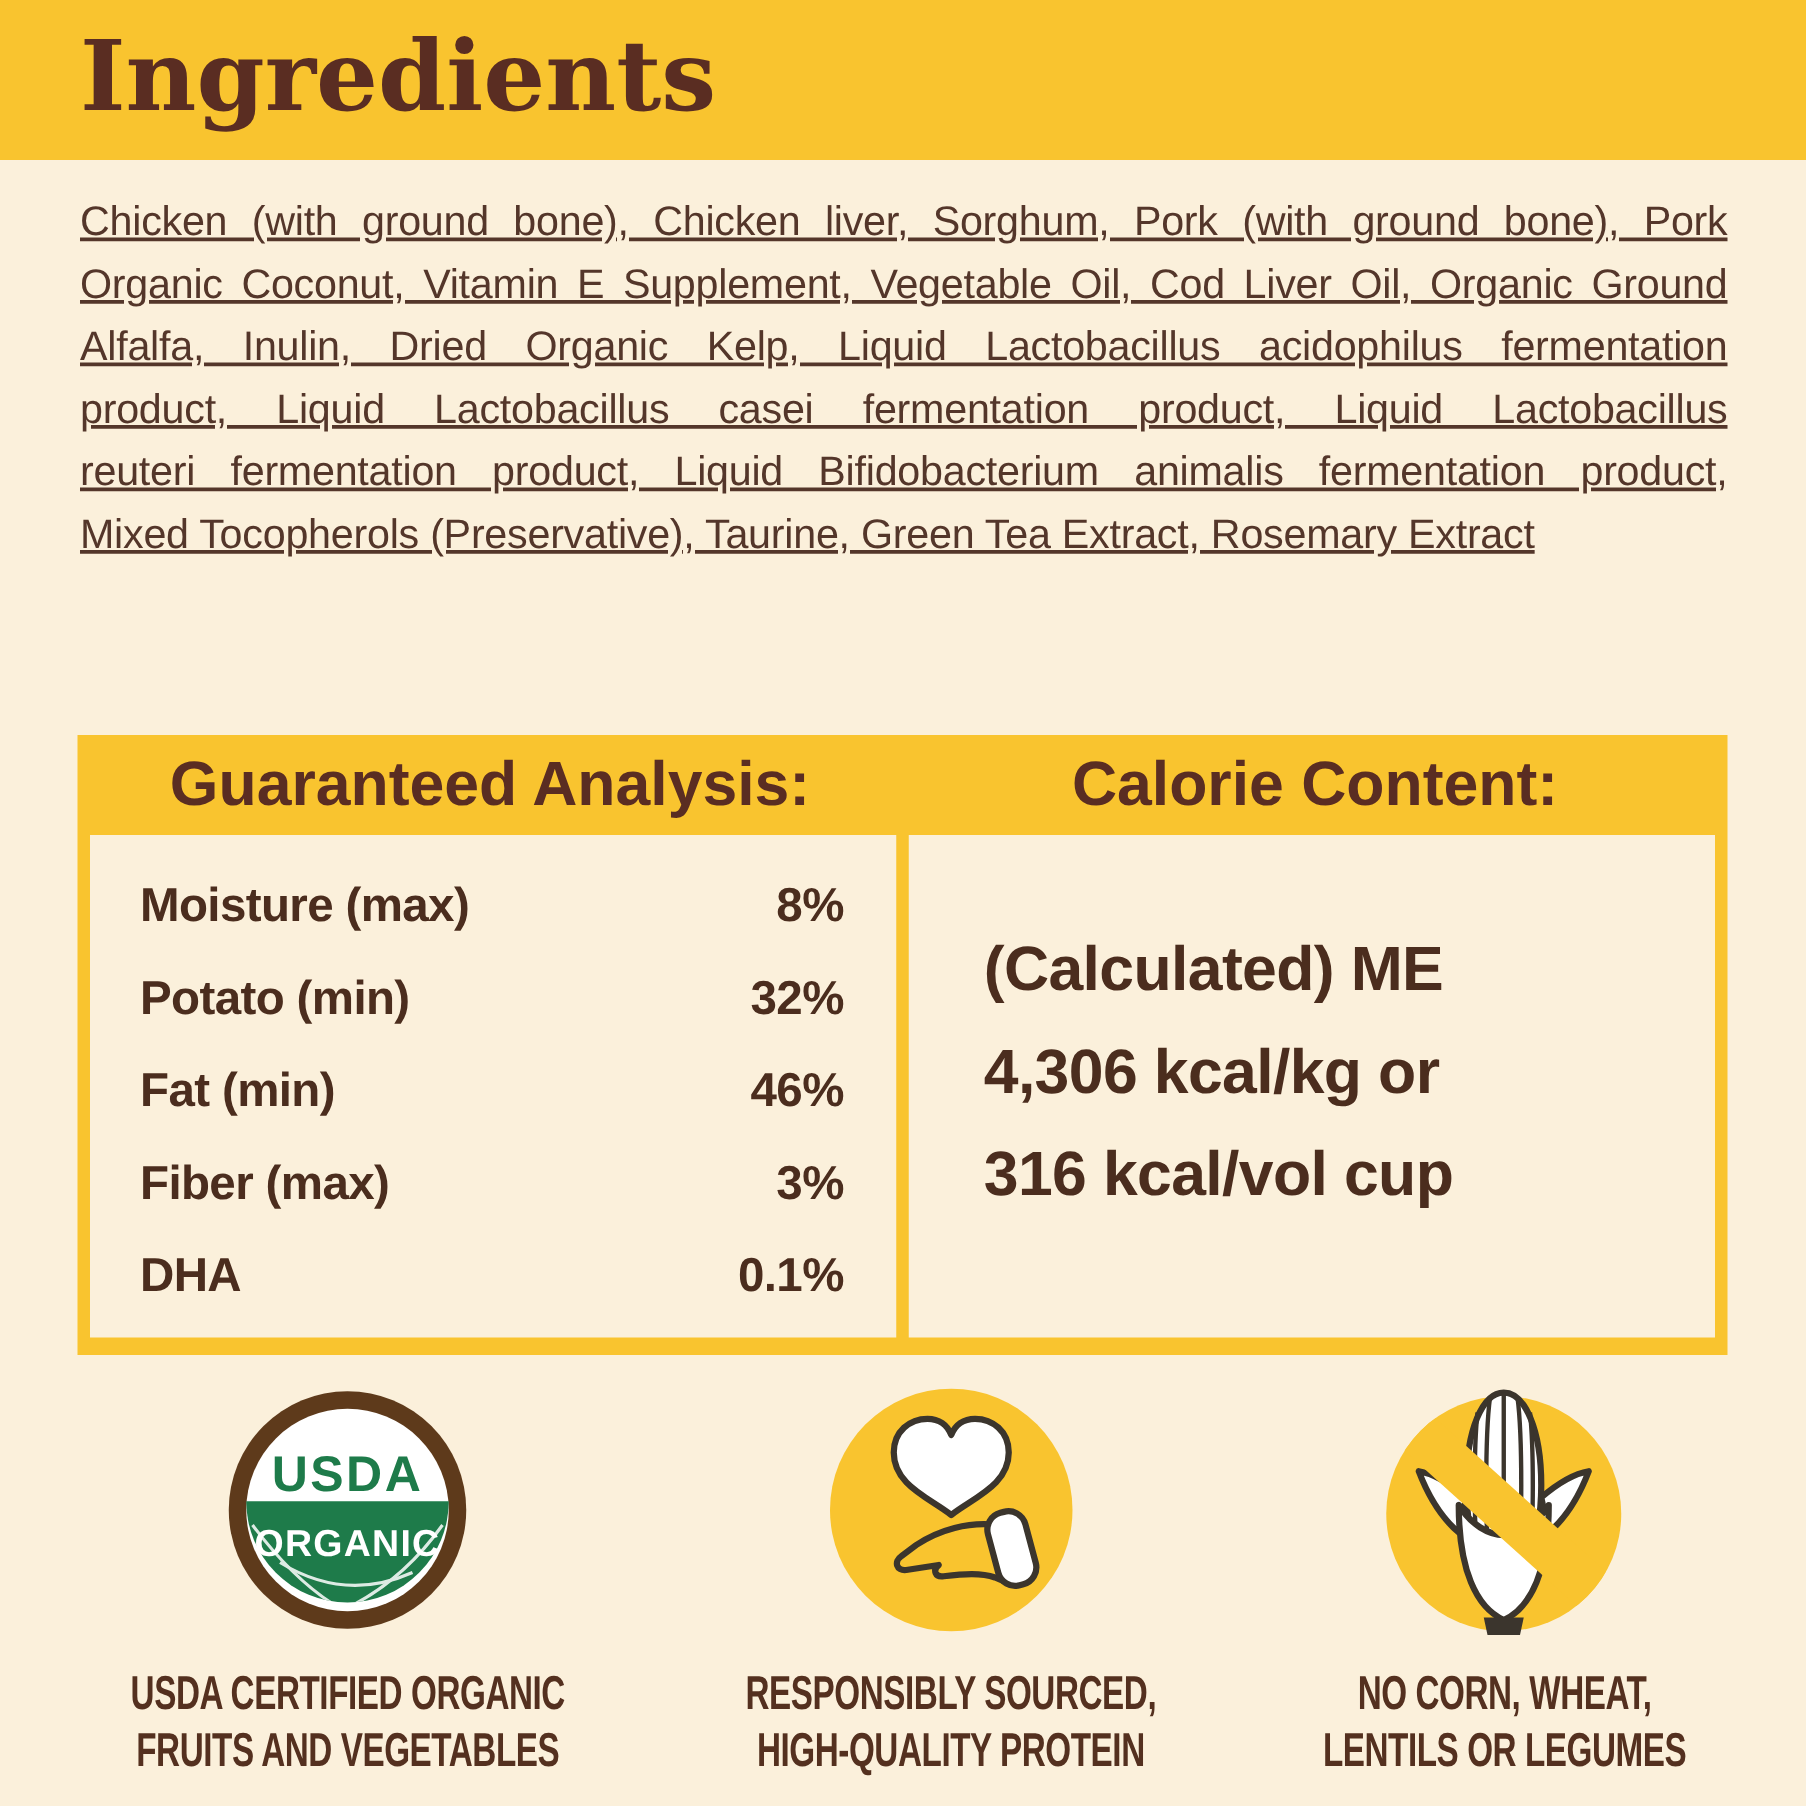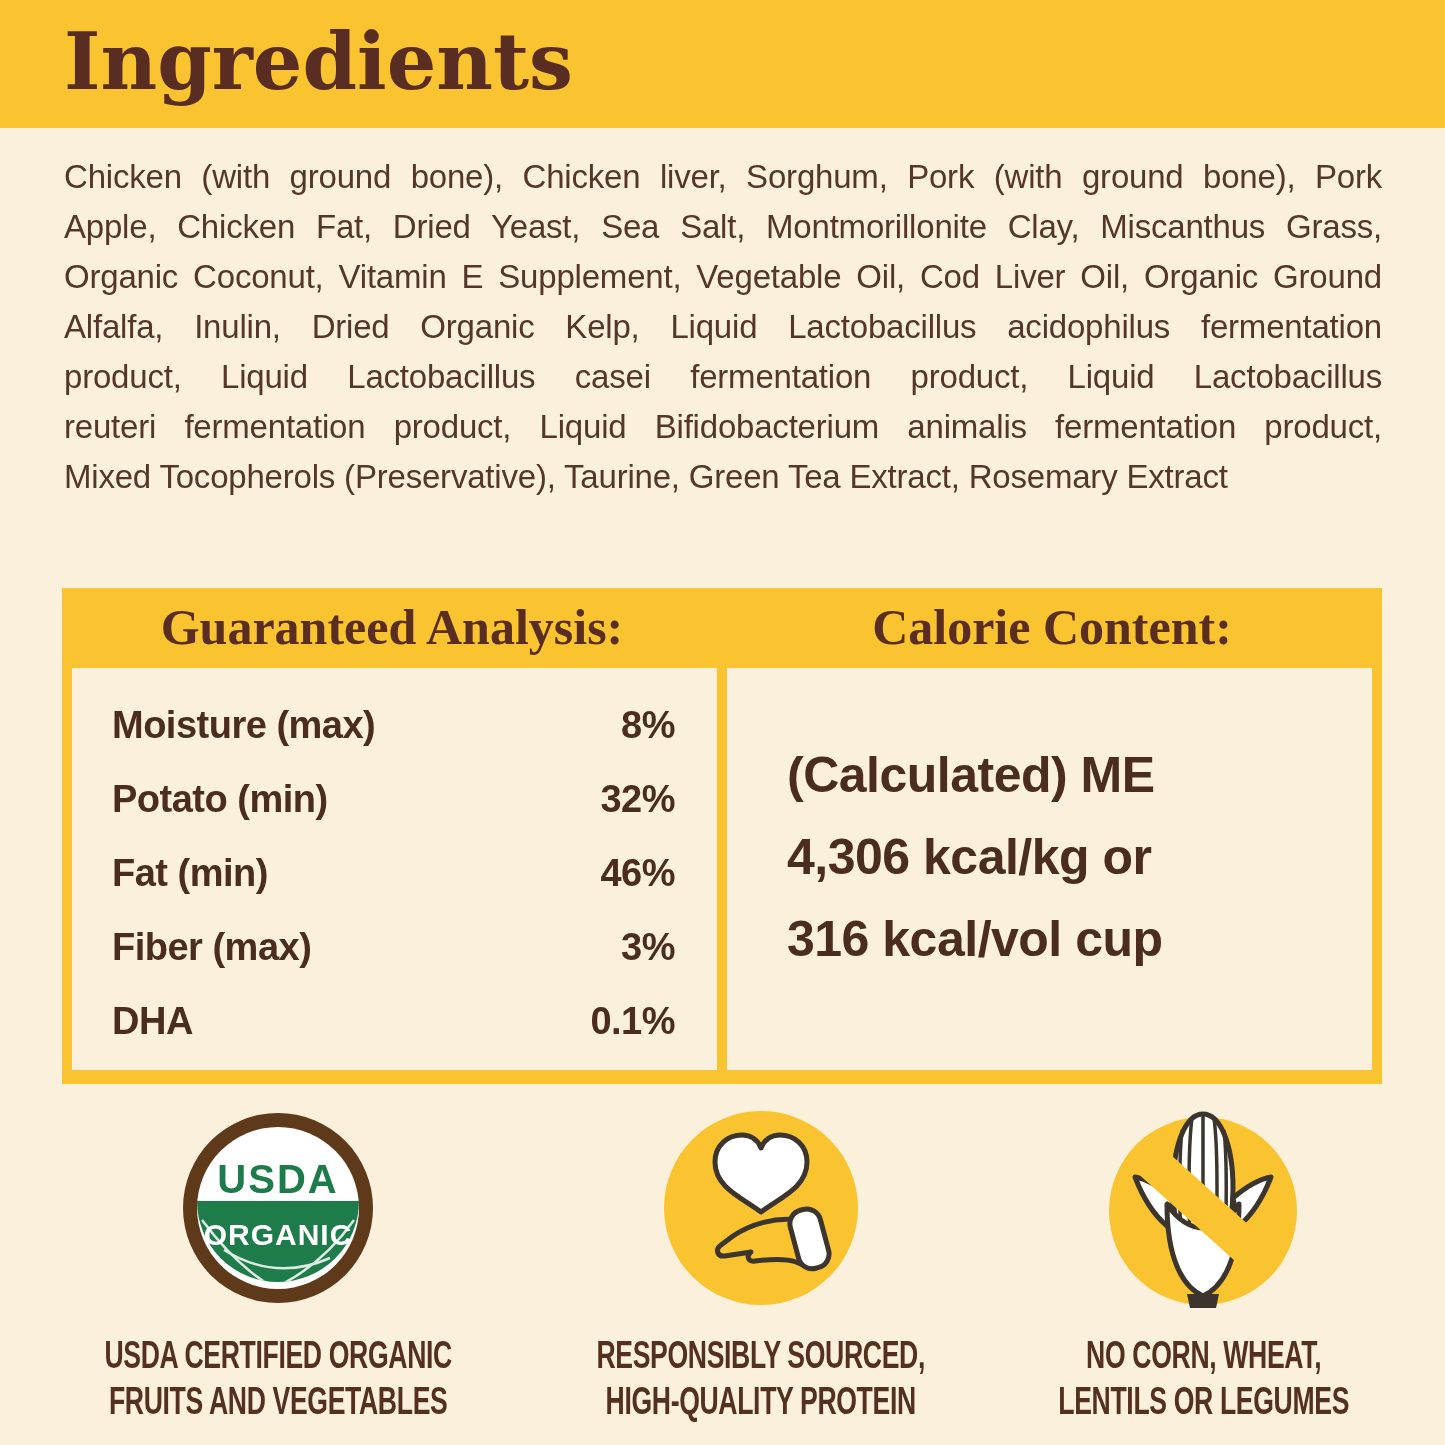--- a/index.html
+++ b/index.html
@@ -18,31 +18,31 @@
     position:absolute; left:64px; top:0; line-height:124px;
     font-family:"DejaVu Serif", serif; font-weight:bold;
     font-size:78px; color:#5A2D22; letter-spacing:0px;
   }
   
   .ingredients {
     position:absolute; left:64px; top:152px; width:1318px;
     font-size:33px; line-height:50px; color:#54362A;
     letter-spacing:-0.2px;
   }
-  .ing-line { text-align:justify; text-align-last:justify; white-space:nowrap; }
+  .ing-line { text-align:justify; text-align-last:justify; white-space:nowrap;text-decoration:underline; }
   .ing-line:last-child { text-align-last:left; }
   
   .panel {
     position:absolute; left:62px; top:588px; width:1320px; height:496px;
     background:#F9C42F;
   }
   .panel-headers { display:flex; height:80px; }
   .panel-headers .ph {
     flex:1; text-align:center; line-height:78px;
-    font-family:Liberation Serif, serif; font-weight:bold;
+    font-family:Liberation Sans, sans-serif; font-weight:bold;
     font-size:50px; color:#5A2D22;
   }
   .panel-body {
     display:flex; gap:10px; padding:0 10px 14px 10px; height:416px;
   }
   .pbox { flex:1; background:#FBF0DB; }
   .ga-table { padding:20px 42px 0 40px; }
   .ga-row {
     display:flex; justify-content:space-between; align-items:center;
     height:74px; font-weight:bold; font-size:38px; color:#4B2D1E;
@@ -72,21 +72,20 @@
 </style>
 </head>
 <body>
 
 <div class="banner">
   <h1>Ingredients</h1>
 </div>
 
 <div class="ingredients">
   <div class="ing-line">Chicken (with ground bone), Chicken liver, Sorghum, Pork (with ground bone), Pork</div>
-  <div class="ing-line">Apple, Chicken Fat, Dried Yeast, Sea Salt, Montmorillonite Clay, Miscanthus Grass,</div>
   <div class="ing-line">Organic Coconut, Vitamin E Supplement, Vegetable Oil, Cod Liver Oil, Organic Ground</div>
   <div class="ing-line">Alfalfa, Inulin, Dried Organic Kelp, Liquid Lactobacillus acidophilus fermentation</div>
   <div class="ing-line">product, Liquid Lactobacillus casei fermentation product, Liquid Lactobacillus</div>
   <div class="ing-line">reuteri fermentation product, Liquid Bifidobacterium animalis fermentation product,</div>
   <div class="ing-line">Mixed Tocopherols (Preservative), Taurine, Green Tea Extract, Rosemary Extract</div>
 </div>
 
 <div class="panel">
   <div class="panel-headers">
     <div class="ph">Guaranteed Analysis:</div>

